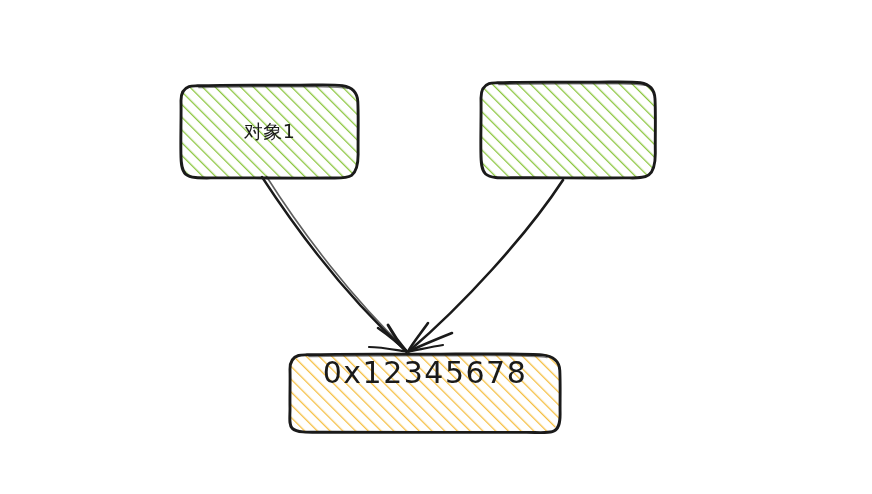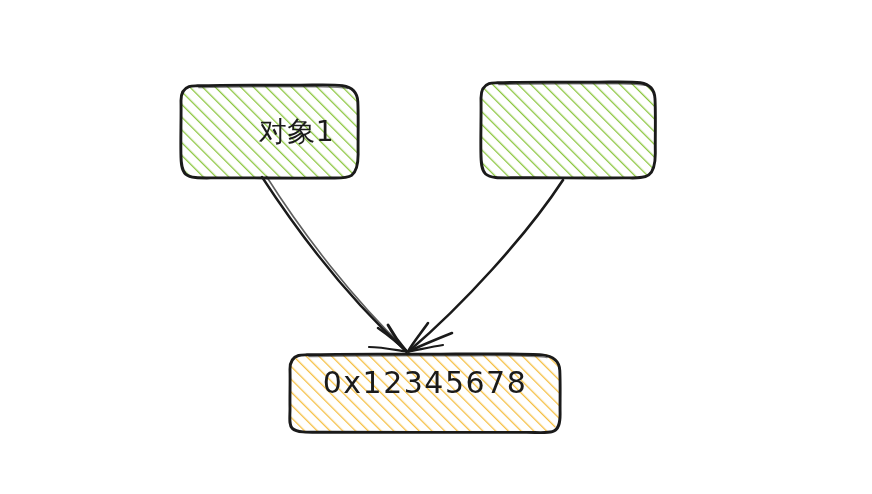--- a/index.html
+++ b/index.html
@@ -32,44 +32,43 @@
     display: flex;
     align-items: center;
     justify-content: center;
     color: #1a1a1a;
     white-space: nowrap;
     pointer-events: none;
     user-select: none;
   }
   .label-cjk {
     font-family: "DejaVu Sans", sans-serif;
-    font-size: 28px;
+    font-size: 19px;
     letter-spacing: 0.5px;
-    padding-left: 27px;
   }
   .label-mono {
     font-family: "DejaVu Sans", sans-serif;
     font-size: 30px;
     letter-spacing: 1.5px;
   }
   #label-object-1 {
     left: 181px;
     top: 85px;
     width: 177px;
     height: 93px;
   }
   #label-object-2 {
     left: 481px;
     top: 82px;
     width: 174px;
     height: 96px;
   }
   #label-address {
     left: 290px;
-    top: 354px;
+    top: 344px;
     width: 270px;
     height: 56px;
   }
 </style>
 </head>
 <body>
 
 <div id="diagram-canvas">
 
   <svg id="diagram-svg" viewBox="0 0 872 494" xmlns="http://www.w3.org/2000/svg">

